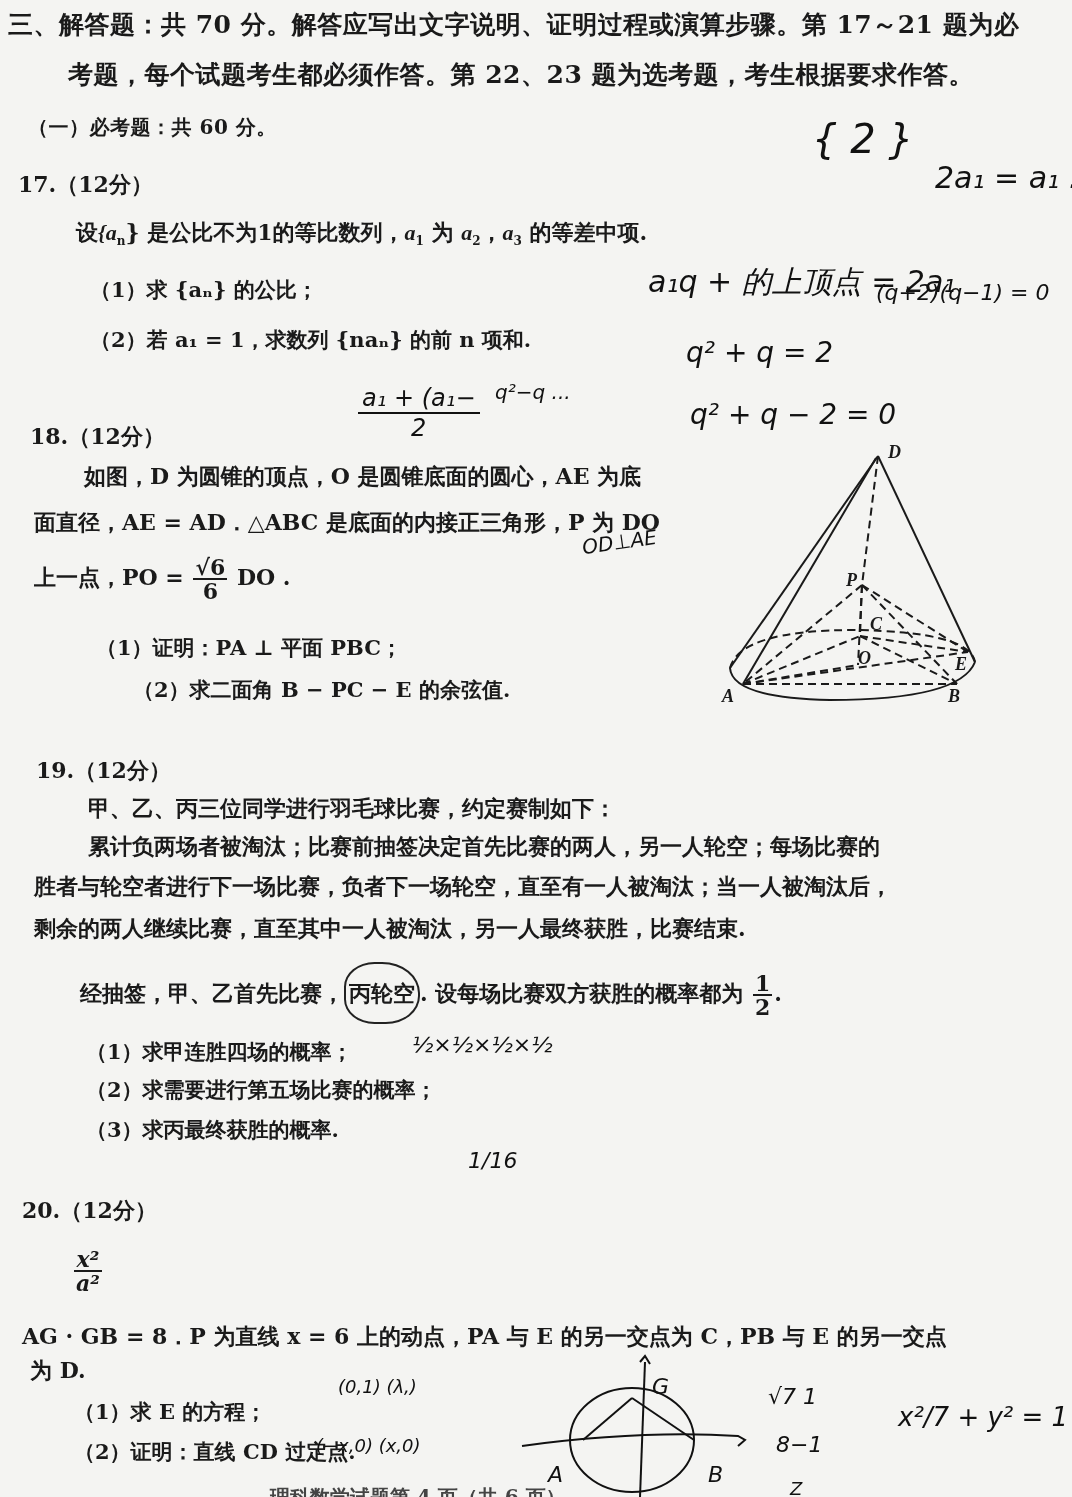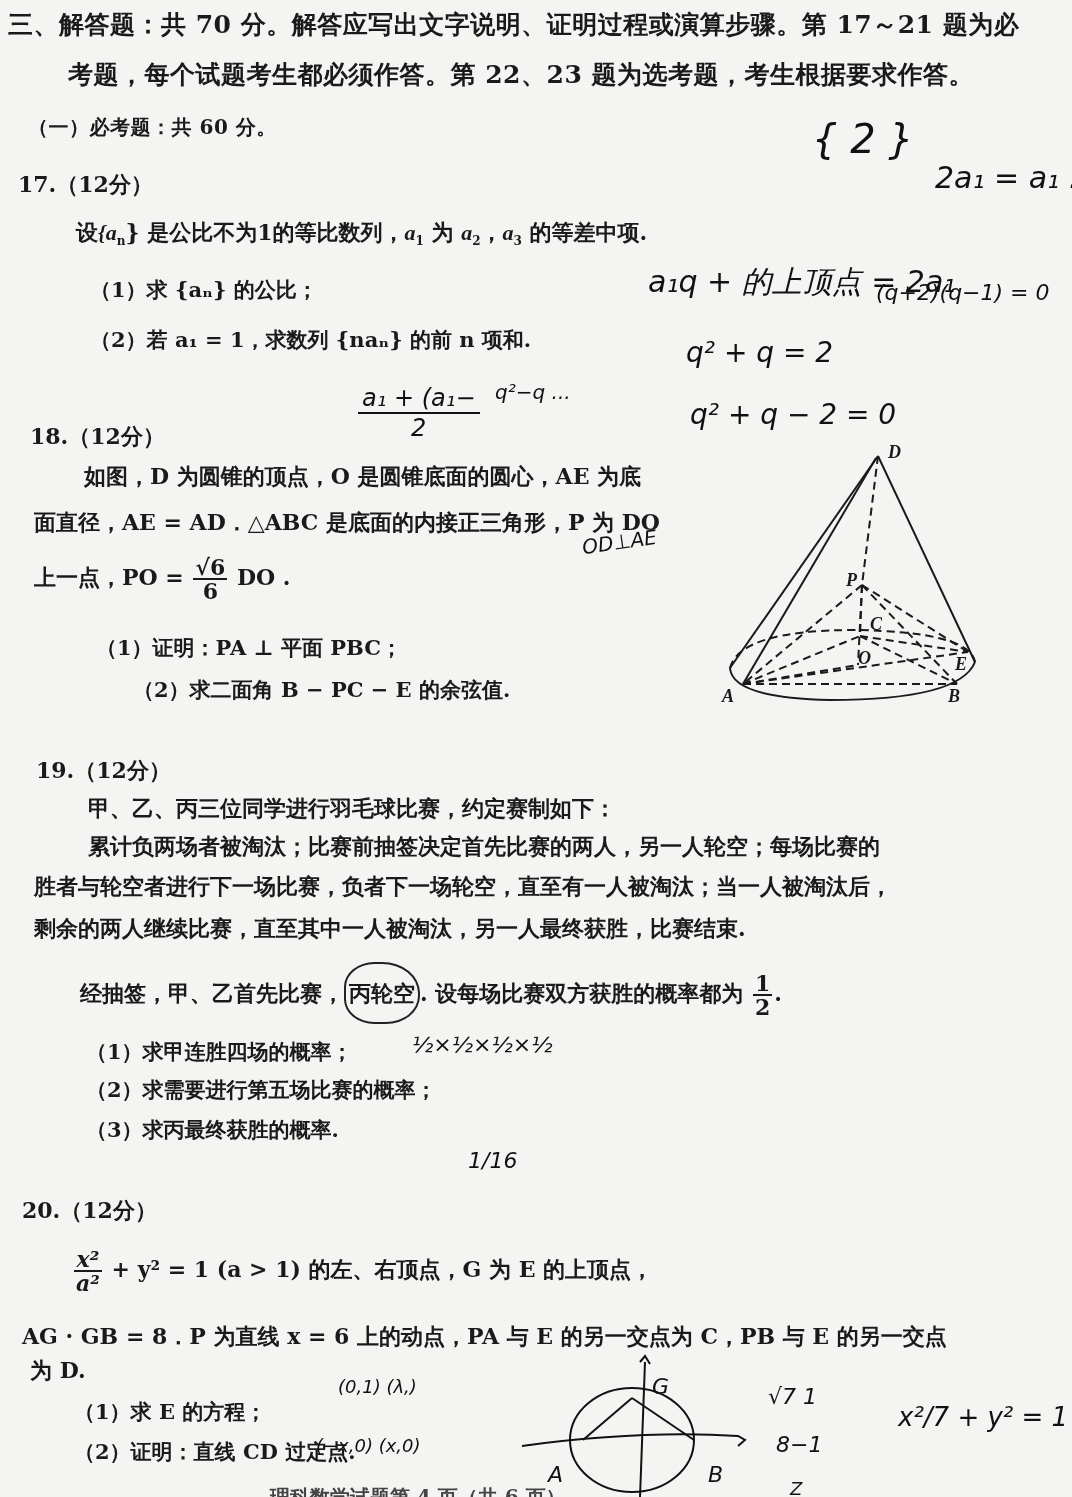--- a/index.html
+++ b/index.html
@@ -120,21 +120,20 @@
   <div class="abs sub" style="left:86px;top:1076px;">（2）求需要进行第五场比赛的概率；</div>
   <div class="abs sub" style="left:86px;top:1116px;">（3）求丙最终获胜的概率.</div>
 </div>
 <div class="abs hand" style="left:412px;top:1032px;font-size:22px;">½×½×½×½</div>
 <div class="abs hand" style="left:468px;top:1148px;font-size:22px;">1/16</div>
 
 <div>
   <div class="abs qnum" style="left:22px;top:1196px;">20.（12分）</div>
   <div class="abs body" style="left:72px;top:1248px;">
     <span class="frac" style="font-style:italic;"><span class="n">x²</span><span class="d">a²</span></span>
-    <span>+ y² = 1 (a &gt; 1) 的左、右顶点，G 为 E 的上顶点，</span>
   </div>
   <div class="abs body" style="left:22px;top:1322px;">AG · GB = 8．P 为直线 x = 6 上的动点，PA 与 E 的另一交点为 C，PB 与 E 的另一交点</div>
   <div class="abs body" style="left:30px;top:1356px;">为 D.</div>
   <div class="abs sub" style="left:74px;top:1398px;">（1）求 E 的方程；</div>
   <div class="abs sub" style="left:74px;top:1438px;">（2）证明：直线 CD 过定点.</div>
 </div>
 
 <div class="abs hand" style="left:338px;top:1376px;font-size:18px;">(0,1)  (λ,)</div>
 <div class="abs hand" style="left:316px;top:1435px;font-size:18px;">(−x,0)  (x,0)</div>
 <svg width="1072" height="1497" style="left:0;top:0;">

